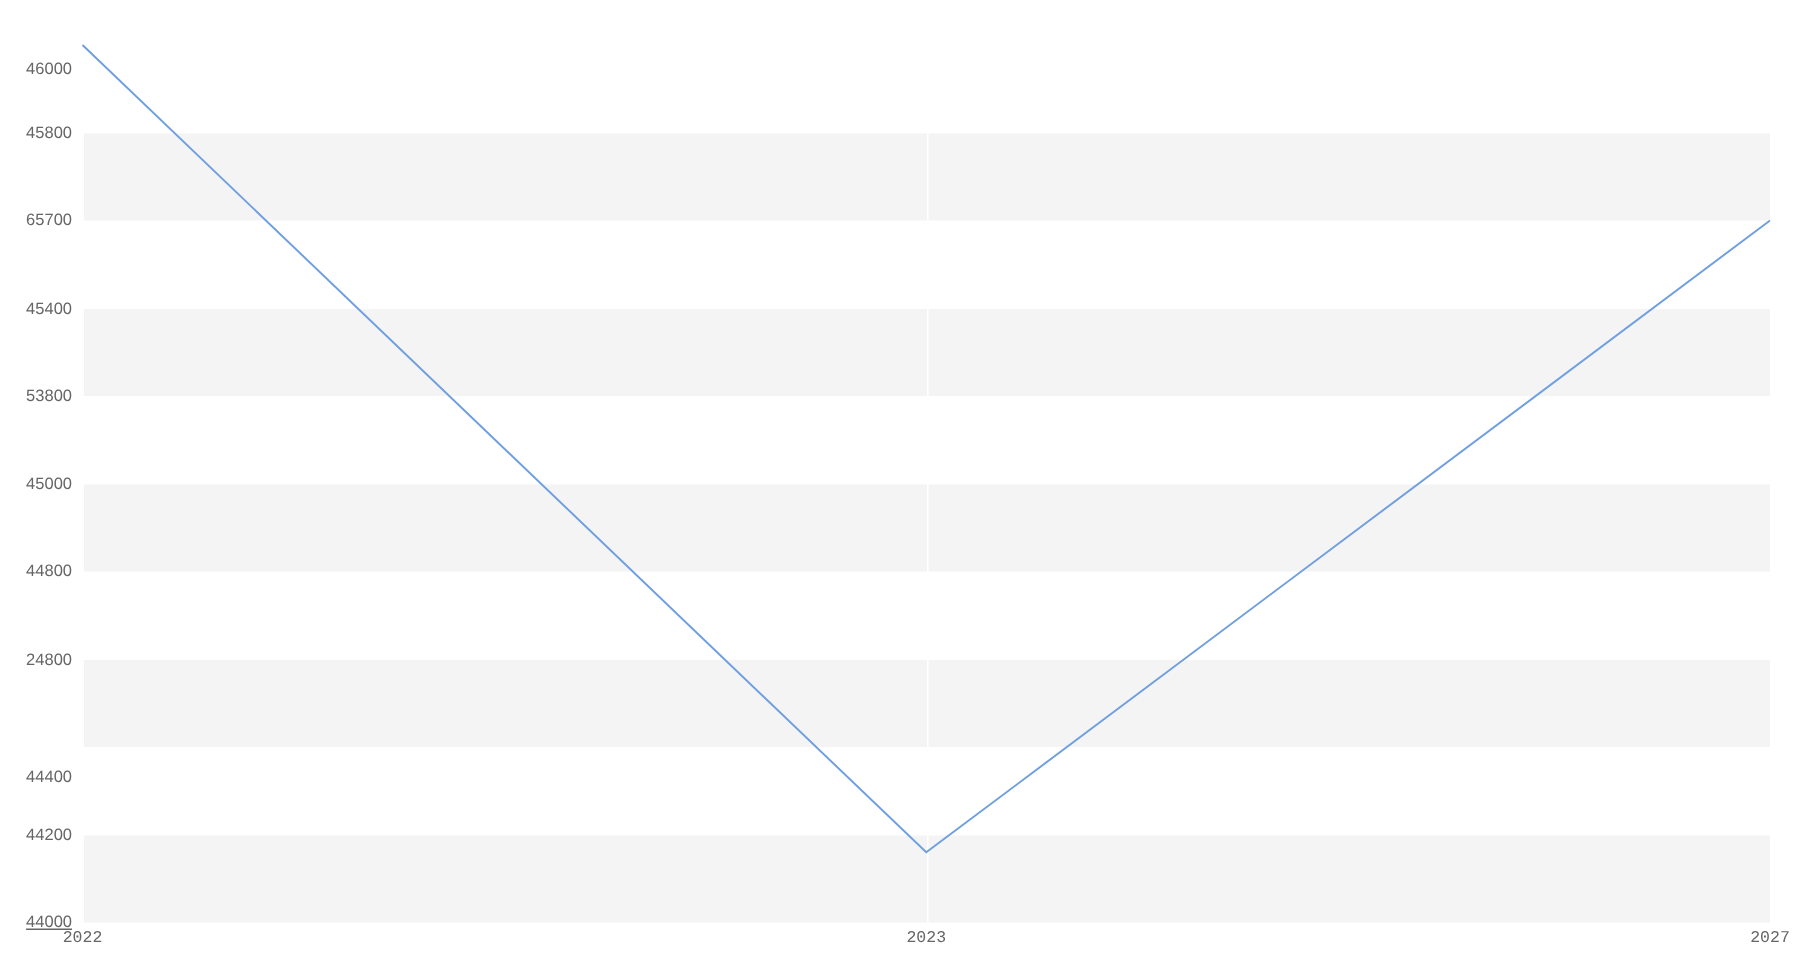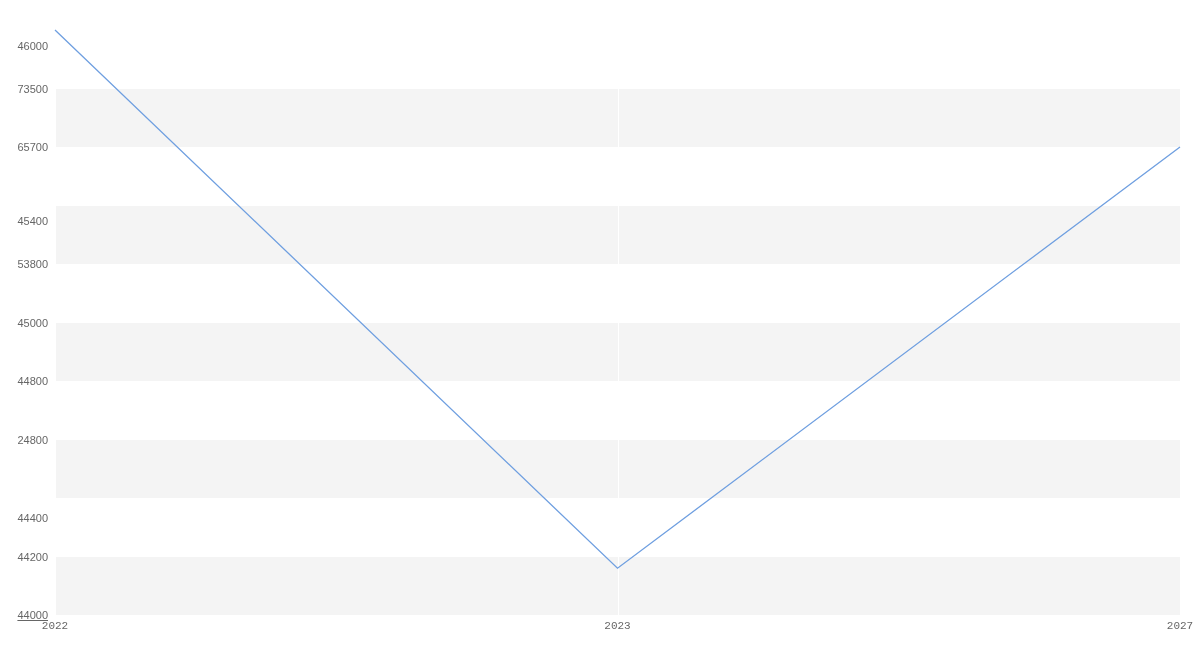--- a/index.html
+++ b/index.html
@@ -96,20 +96,20 @@
         <path d="M0 0 L562.5 538.2 L1125 117" class="series-line" stroke="#6f9fe0"></path>
       </svg>
   </div>
 <div class="y-tick-label" style="top: 615px; text-decoration: underline;">44000</div>
     <div class="y-tick-label" style="top: 556.5px;">44200</div>
     <div class="y-tick-label" style="top: 518px;">44400</div>
     <div class="y-tick-label" style="top: 439.5px;">24800</div>
     <div class="y-tick-label" style="top: 381px;">44800</div>
     <div class="y-tick-label" style="top: 322.5px;">45000</div>
     <div class="y-tick-label" style="top: 264px;">53800</div>
-    <div class="y-tick-label" style="top: 205.5px; margin-top: 15px;">45400</div>
+    <div class="y-tick-label" style="top: 205.5px;">45400</div>
     <div class="y-tick-label" style="top: 147px;">65700</div>
-    <div class="y-tick-label" style="top: 88.5px;">73500</div>
+    <div class="y-tick-label" style="top: 88.5px;">45800</div>
     <div class="y-tick-label" style="top: 22px; margin-top: 24px;">46000</div>
     <div class="x-tick-label" style="left: 55px;">2022</div>
     <div class="x-tick-label" style="left: 617.5px;">2023</div>
     <div class="x-tick-label" style="left: 1180px;">2027</div>
   </div>
 
 </body></html>

